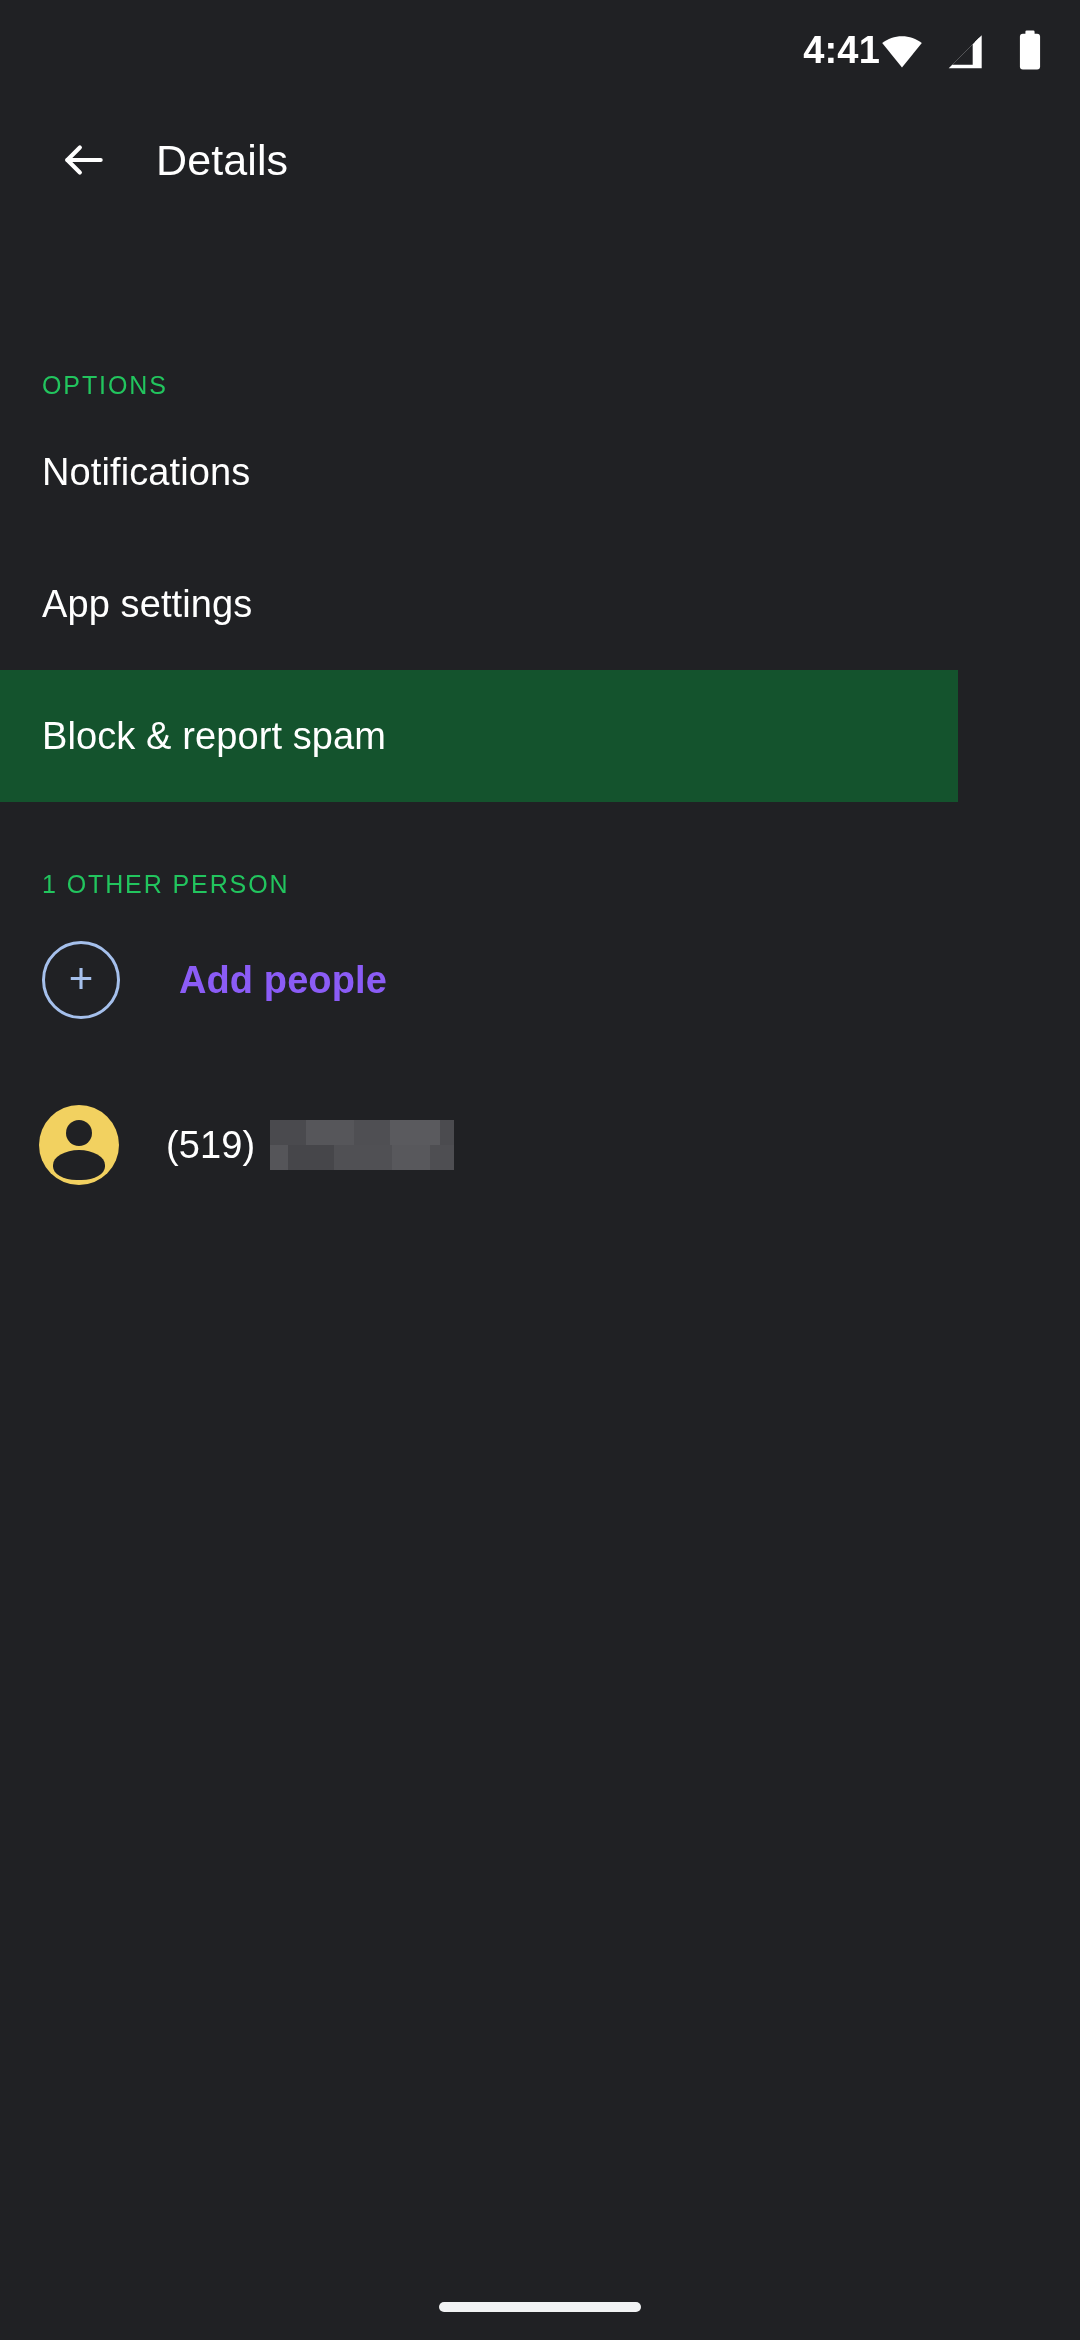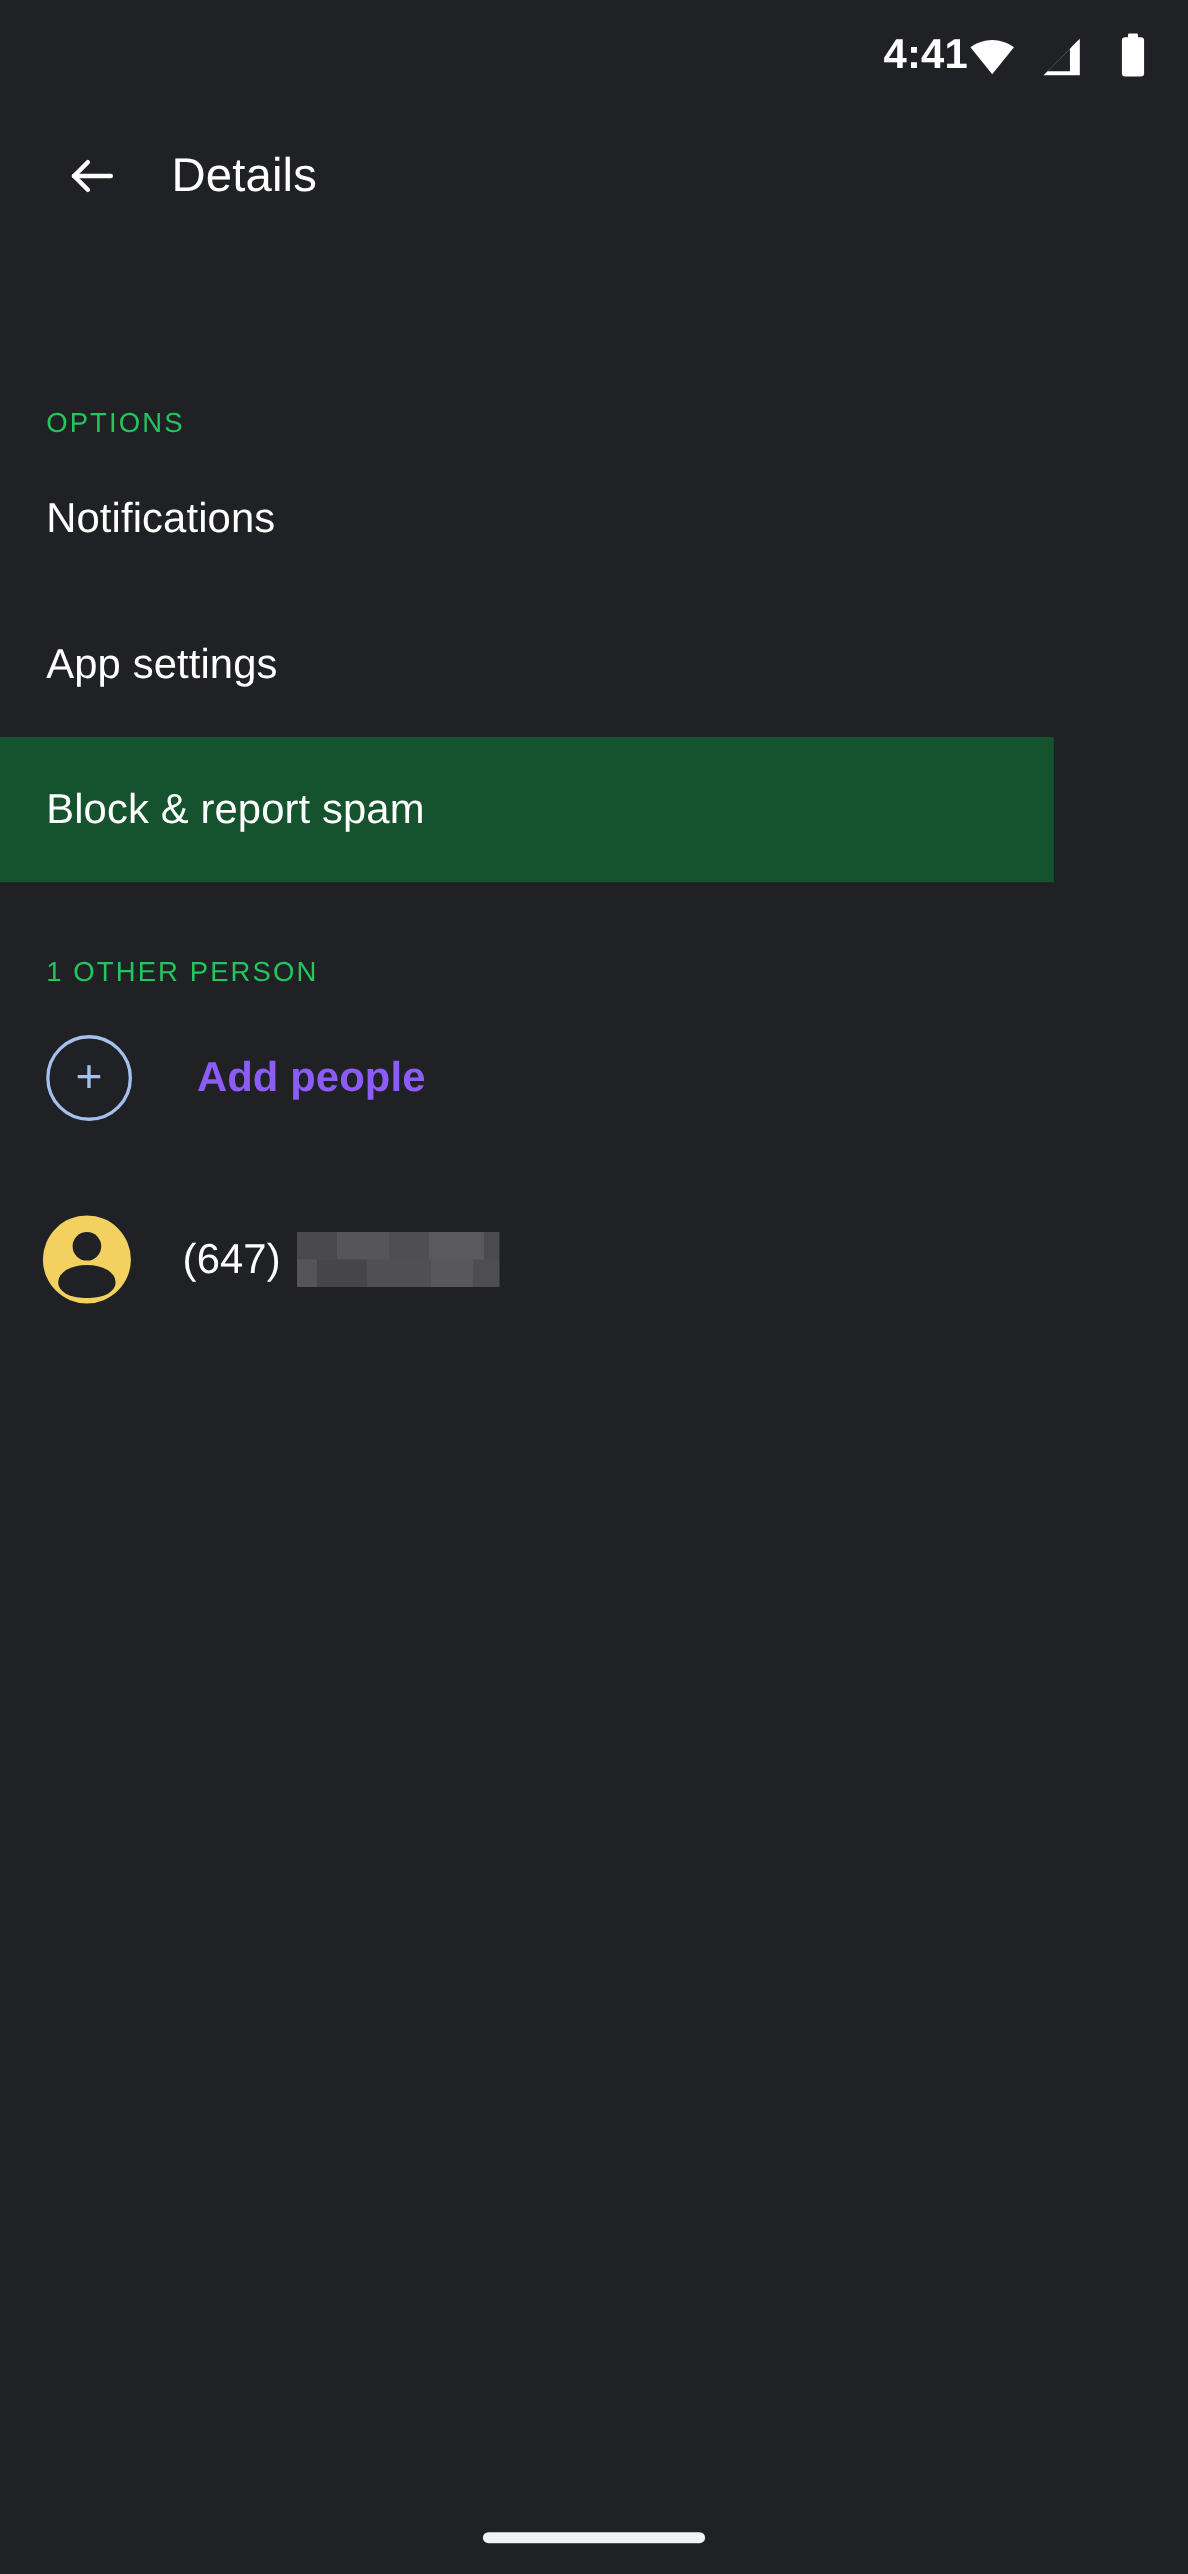--- a/index.html
+++ b/index.html
@@ -262,21 +262,21 @@
     </div>
     <span id="add-people-label">Add people</span>
   </div>
 
   <div id="row-contact" class="person-row">
     <div class="avatar">
       <div class="head"></div>
       <div class="body"></div>
     </div>
     <span id="contact-name">
-      <span>(647)</span>
+      <span>(519)</span>
       <span id="contact-redacted"></span>
     </span>
   </div>
 
   <div id="nav-bar">
     <div id="nav-pill"></div>
   </div>
 
 </div>
 

